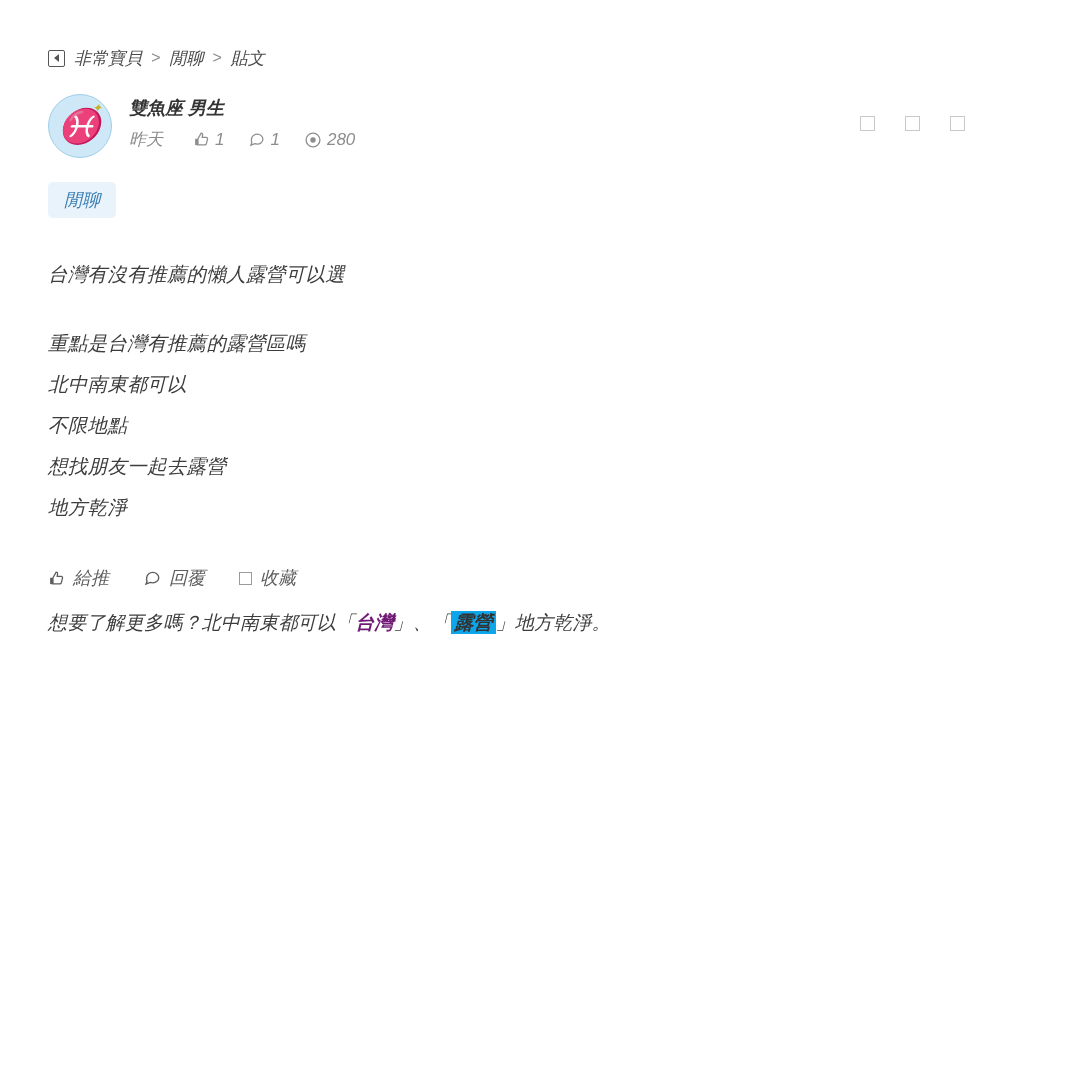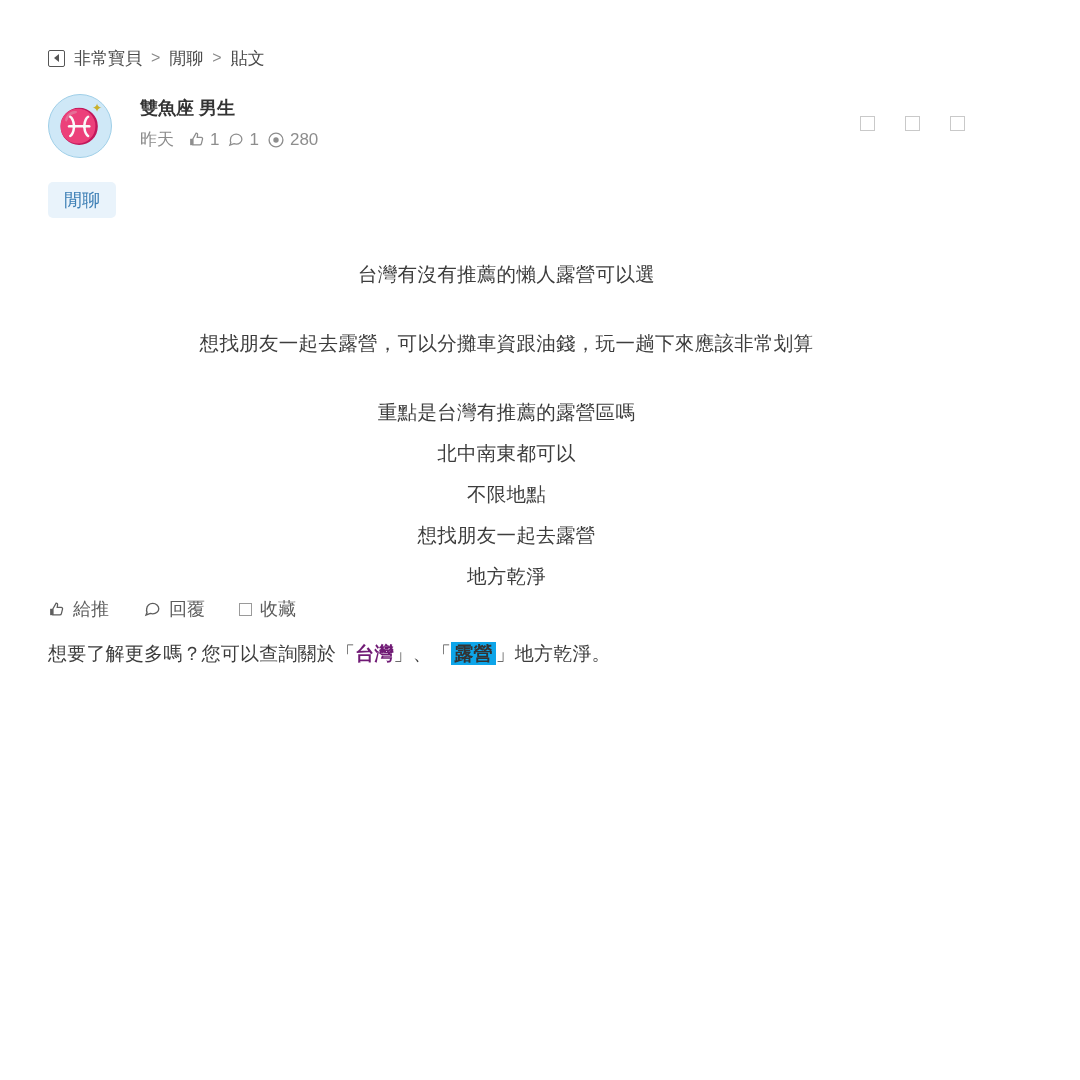--- a/index.html
+++ b/index.html
@@ -13,20 +13,21 @@
     font-family: "Liberation Sans", sans-serif;
     color: #333333;
     overflow: hidden;
   }
   .page {
     position: relative;
     width: 1013px;
     height: 1080px;
     box-sizing: border-box;
     padding: 44px 48px 0 48px;
+    font-style: italic;
   }
 
   
   .breadcrumb {
     display: flex;
     align-items: center;
     gap: 9px;
     font-size: 17px;
     color: #4a4a4a;
     height: 28px;
@@ -93,33 +94,33 @@
     line-height: 1;
   }
   .avatar .spark {
     position: absolute;
     top: 6px;
     right: 9px;
     font-size: 12px;
     color: #c9b02a;
   }
   .author-info {
-    margin-left: 28px;
+    margin-left: 17px;
     padding-top: 3px;
   }
   .author-name {
     font-size: 18px;
     font-weight: bold;
     color: #333;
     line-height: 1.3;
   }
   .meta-row {
     display: flex;
     align-items: center;
-    gap: 8px;
+    gap: 24px;
     margin-top: 8px;
     font-size: 17px;
     color: #8d8d8d;
   }
   .meta-item {
     display: flex;
     align-items: center;
     gap: 5px;
   }
   .meta-item .ico {
@@ -159,33 +160,33 @@
     line-height: 1;
   }
 
   
   .post-body {
     margin-top: 36px;
     font-size: 19.5px;
     line-height: 41px;
     color: #3d3d3d;
     letter-spacing: 0.3px;
-    text-align: center;
   }
   .para {
     margin: 0 0 28px 0;
     white-space: pre-line;
   }
   .para:last-child { margin-bottom: 0; }
 
   
   .footer-actions {
     display: flex;
     align-items: center;
     gap: 34px;
+    margin-top: 38px;
     font-size: 18px;
     color: #5d5d5d;
   }
   .fa-item {
     display: flex;
     align-items: center;
     gap: 8px;
     cursor: pointer;
   }
   .fa-item .sq {
@@ -275,21 +276,20 @@
       <span class="box"></span>
     </div>
   </div>
 
   <div class="tag-row">
     <span class="tag">閒聊</span>
   </div>
 
   <div class="post-body">
     <p class="para">台灣有沒有推薦的懶人露營可以選</p>
-    <p class="para">想找朋友一起去露營，可以分攤車資跟油錢，玩一趟下來應該非常划算</p>
     <p class="para">重點是台灣有推薦的露營區嗎
 北中南東都可以
 不限地點
 想找朋友一起去露營
 地方乾淨</p>
   </div>
 
   <div class="footer-actions">
     <span class="fa-item">
       <span class="ico">
@@ -308,16 +308,16 @@
       </span>
       <span>回覆</span>
     </span>
     <span class="fa-item">
       <span class="sq"></span>
       <span>收藏</span>
     </span>
   </div>
 
   <div class="hint-line">
-    <span>想要了解更多嗎？您可以查詢關於「</span><span class="kw">台灣</span><span>」、「</span><span class="kw-hl">露營</span><span>」地方乾淨。</span>
+    <span>想要了解更多嗎？北中南東都可以「</span><span class="kw">台灣</span><span>」、「</span><span class="kw-hl">露營</span><span>」地方乾淨。</span>
   </div>
 
 </div>
 
 </body></html>

